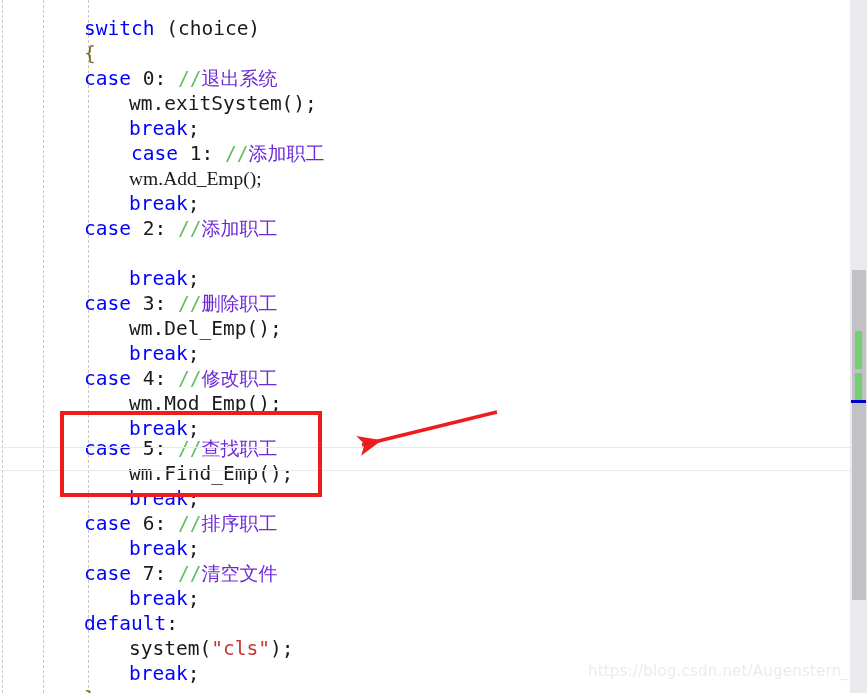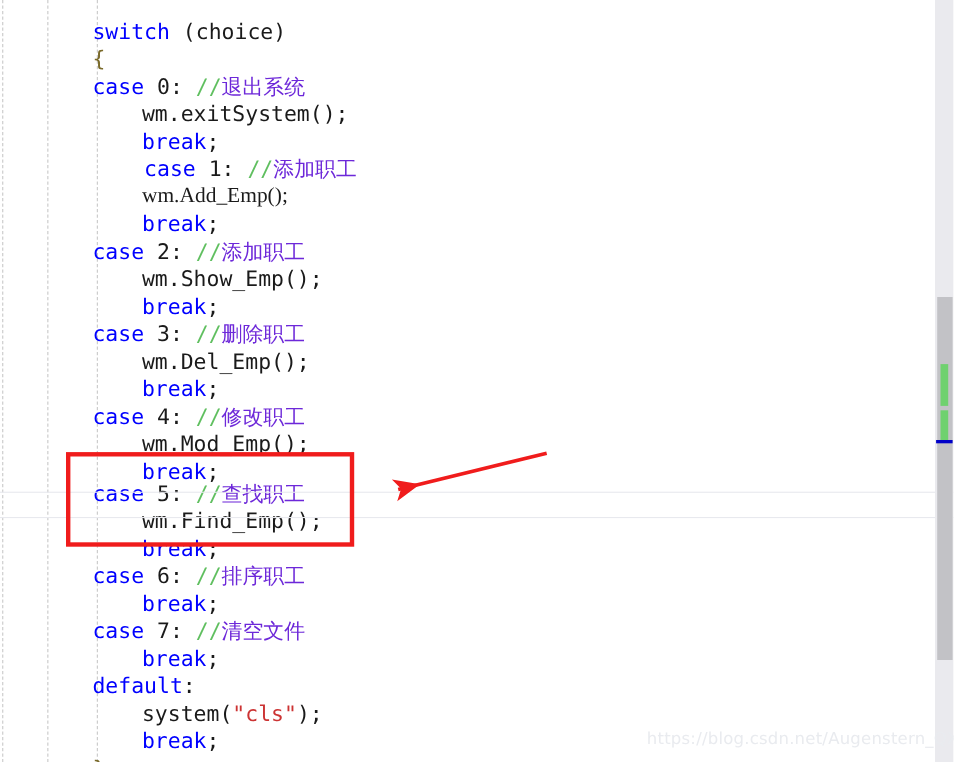--- a/index.html
+++ b/index.html
@@ -161,21 +161,20 @@
   <div id="code">
       <div class="line" style="top: 0px; left: 84px;"><span class="tok kw">switch</span><span class="tok plain"> (choice)</span></div>
       <div class="line" style="top: 25px; left: 84px;"><span class="tok brace">{</span></div>
       <div class="line" style="top: 50px; left: 84px;"><span class="tok kw">case</span><span class="tok plain"> 0: </span><span class="tok cmt-sl">//</span><span class="tok cmt cjk">退出系统</span></div>
       <div class="line" style="top: 75px; left: 129px;"><span class="tok plain">wm.exitSystem();</span></div>
       <div class="line" style="top: 100px; left: 129px;"><span class="tok kw">break</span><span class="tok plain">;</span></div>
       <div class="line" style="top: 125px; left: 84px; margin-left: 47px;"><span class="tok kw">case</span><span class="tok plain"> 1: </span><span class="tok cmt-sl">//</span><span class="tok cmt cjk">添加职工</span></div>
       <div class="line" style="top: 150px; left: 129px; font-family: Liberation Serif, serif;"><span class="tok plain">wm.Add_Emp();</span></div>
       <div class="line" style="top: 175px; left: 129px;"><span class="tok kw">break</span><span class="tok plain">;</span></div>
       <div class="line" style="top: 200px; left: 84px;"><span class="tok kw">case</span><span class="tok plain"> 2: </span><span class="tok cmt-sl">//</span><span class="tok cmt cjk">添加职工</span></div>
-      <div class="line" style="top: 225px; left: 129px;"><span class="tok plain">wm.Show_Emp();</span></div>
       <div class="line" style="top: 250px; left: 129px;"><span class="tok kw">break</span><span class="tok plain">;</span></div>
       <div class="line" style="top: 275px; left: 84px; text-align: center;"><span class="tok kw">case</span><span class="tok plain"> 3: </span><span class="tok cmt-sl">//</span><span class="tok cmt cjk">删除职工</span></div>
       <div class="line" style="top: 300px; left: 129px;"><span class="tok plain">wm.Del_Emp();</span></div>
       <div class="line" style="top: 325px; left: 129px;"><span class="tok kw">break</span><span class="tok plain">;</span></div>
       <div class="line" style="top: 350px; left: 84px;"><span class="tok kw">case</span><span class="tok plain"> 4: </span><span class="tok cmt-sl">//</span><span class="tok cmt cjk">修改职工</span></div>
       <div class="line" style="top: 375px; left: 129px;"><span class="tok plain">wm.Mod_Emp();</span></div>
       <div class="line" style="top: 400px; left: 129px;"><span class="tok kw">break</span><span class="tok plain">;</span></div>
       <div class="line" style="top: 420px; left: 84px; text-align: right;"><span class="tok kw">case</span><span class="tok plain"> 5: </span><span class="tok cmt-sl">//</span><span class="tok cmt cjk">查找职工</span></div>
       <div class="line" style="top: 445px; left: 129px;"><span class="tok plain">wm.Find_Emp();</span></div>
       <div class="line" style="top: 470px; left: 129px;"><span class="tok kw">break</span><span class="tok plain">;</span></div>

